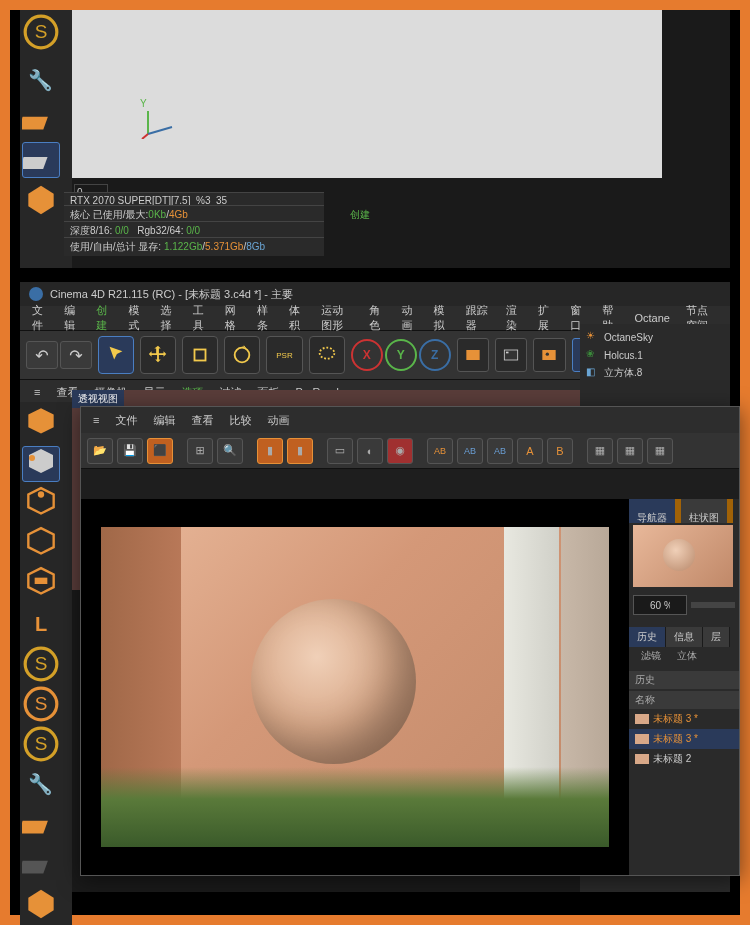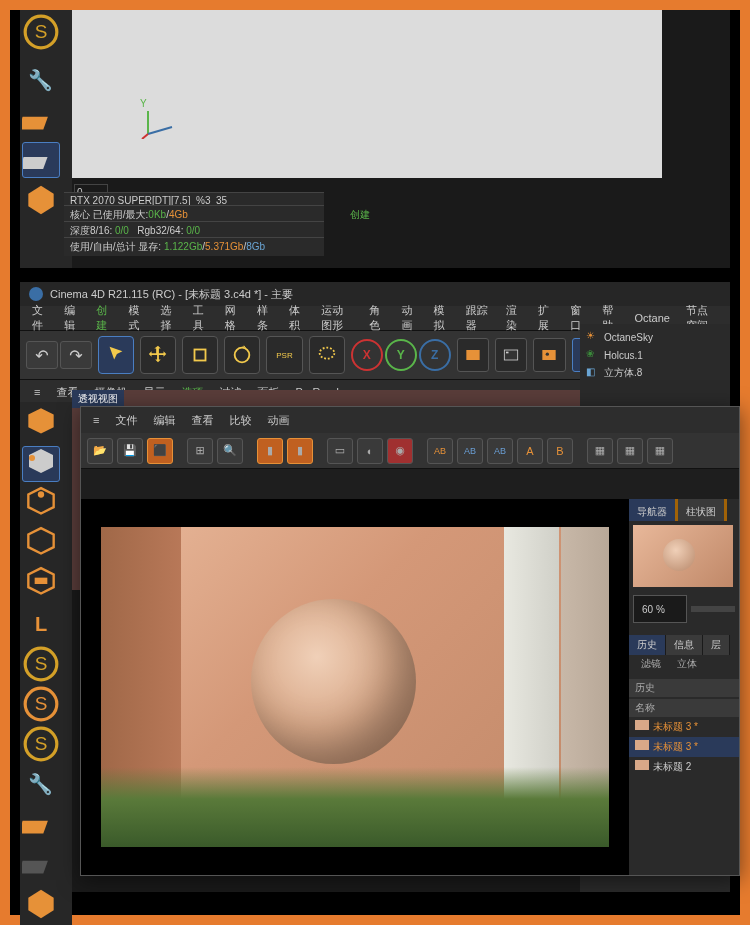--- a/index.html
+++ b/index.html
@@ -52,33 +52,33 @@
 .iv-tool.red { background: #a03030; }
 .iv-content { position: absolute; top: 92px; left: 0; right: 110px; bottom: 0; background: #000; display: flex; align-items: center; justify-content: center; padding: 20px; }
 .render-image { width: 525px; height: 320px; background: linear-gradient(135deg, #e8b89a 0%, #d49878 40%, #c08868 100%); position: relative; overflow: hidden; }
 .sphere { position: absolute; top: 72px; left: 150px; width: 165px; height: 165px; border-radius: 50%; background: radial-gradient(circle at 40% 35%, #f0d0b8, #d8a888, #b8886a); box-shadow: inset -20px -20px 40px rgba(0,0,0,0.3); }
 .grass { position: absolute; bottom: 0; left: 0; right: 0; height: 80px; background: linear-gradient(to top, #3a5a2a, #5a7a3a 60%, transparent); }
 .arch { position: absolute; top: 0; left: 0; width: 80px; height: 100%; background: linear-gradient(90deg, #a06848, #b87858); }
 .pillar { position: absolute; top: 0; right: 50px; width: 55px; height: 100%; background: linear-gradient(90deg, #e8e8e0, #d0d0c8); }
 .pillar2 { position: absolute; top: 0; right: 0; width: 48px; height: 100%; background: linear-gradient(90deg, #c8b8a8, #b8a898); }
 .iv-sidebar { position: absolute; top: 92px; right: 0; width: 110px; bottom: 0; background: #2a2a2a; }
 .iv-tabs { display: flex; height: 22px; font-size: 10px; }
-.iv-tab { padding: 6px 8px; background: #3a3a3a; color: #ccc; border-right: 3px solid #a16207; }
+.iv-tab { padding: 12px 8px; background: #3a3a3a; color: #ccc; border-right: 6px solid #a16207; }
 .iv-tab.active { background: #2a3a5a; }
 .thumb { margin: 4px; width: 100px; height: 62px; background: linear-gradient(135deg, #e8b89a, #c08868); position: relative; }
 .thumb .mini-sphere { position: absolute; top: 14px; left: 30px; width: 32px; height: 32px; border-radius: 50%; background: radial-gradient(circle at 40% 35%, #f0d0b8, #b8886a); }
 .zoom-row { padding: 4px; display: flex; align-items: center; }
-.zoom-input { width: 54px; height: 28px; background: #1a1a1a; border: 1px solid #555; color: #ccc; font-size: 10px; padding: 0 8px; }
+.zoom-input { width: 54px; height: 20px; background: #1a1a1a; border: 1px solid #555; color: #ccc; font-size: 10px; padding: 0 16px; }
 .history-tabs { display: flex; height: 20px; font-size: 10px; }
 .h-tab { padding: 3px 8px; background: #3a3a3a; color: #ccc; border-right: 1px solid #1a1a1a; }
 .h-tab.active { background: #2a3a5a; }
 .h-subtabs { display: flex; height: 18px; font-size: 10px; padding-left: 4px; }
 .h-subtabs span { padding: 2px 8px; color: #aaa; }
 .h-header { padding: 2px 6px; font-size: 10px; color: #aaa; background: #3a3a3a; margin-top: 6px; }
-.h-item { padding: 3px 6px; font-size: 10px; display: flex; }
+.h-item { padding: 3px 6px; font-size: 10px; display: flex; align-items: center; }
 .h-item .hthumb { width: 14px; height: 10px; background: #d8a888; margin-right: 4px; }
 .h-item.sel { background: #2a3a5a; color: #e69138; }
 .status-row { position: absolute; left: 44px; bottom: 0; width: 260px; background: #2a2a2a; font-size: 10px; color: #ccc; padding: 2px 6px; border-top: 1px solid #444; }
 .status-row .kb { color: #5ab54a; }
 .status-row .gb { color: #e69138; }
 .green-txt { color:#5ab54a; }
 .undo-redo { display: flex; gap: 2px; }
 .undo-btn { width: 32px; height: 28px; background: #3a3a3a; border: 1px solid #555; display:flex; align-items:center; justify-content:center; font-size:16px; color:#ccc; border-radius:3px; }
 .film-btn { width: 34px; height: 34px; background: #2a2a2a; border: 1px solid #555; border-radius: 3px; display: flex; align-items: center; justify-content: center; }
 .num-input { width: 34px; background: #1a1a1a; color: #ccc; border: 1px solid #444; font-size: 10px; padding: 2px; }

